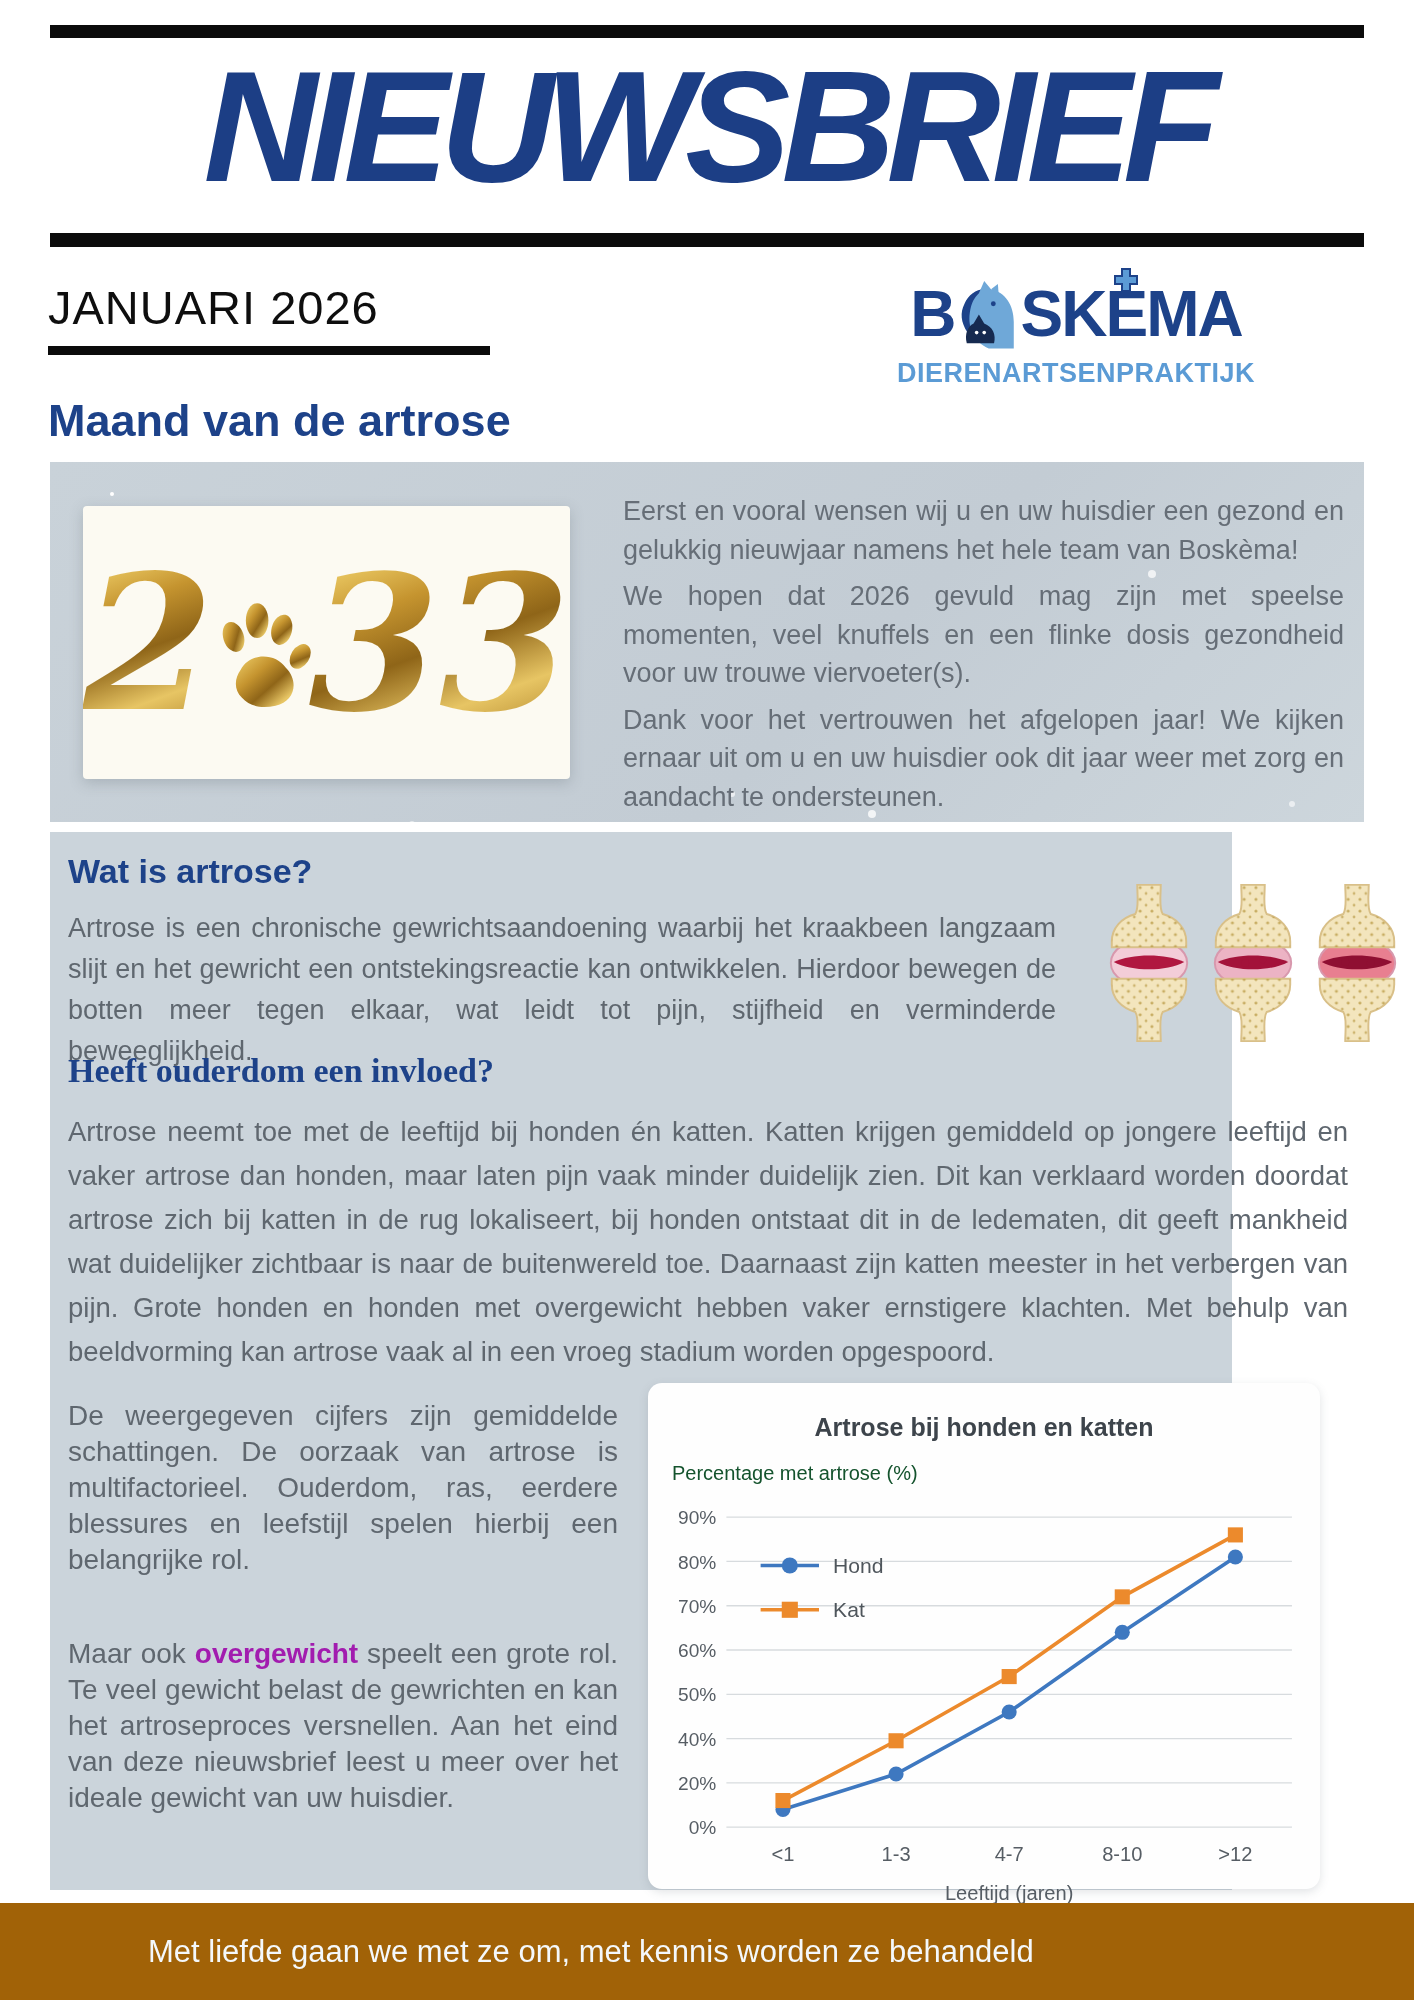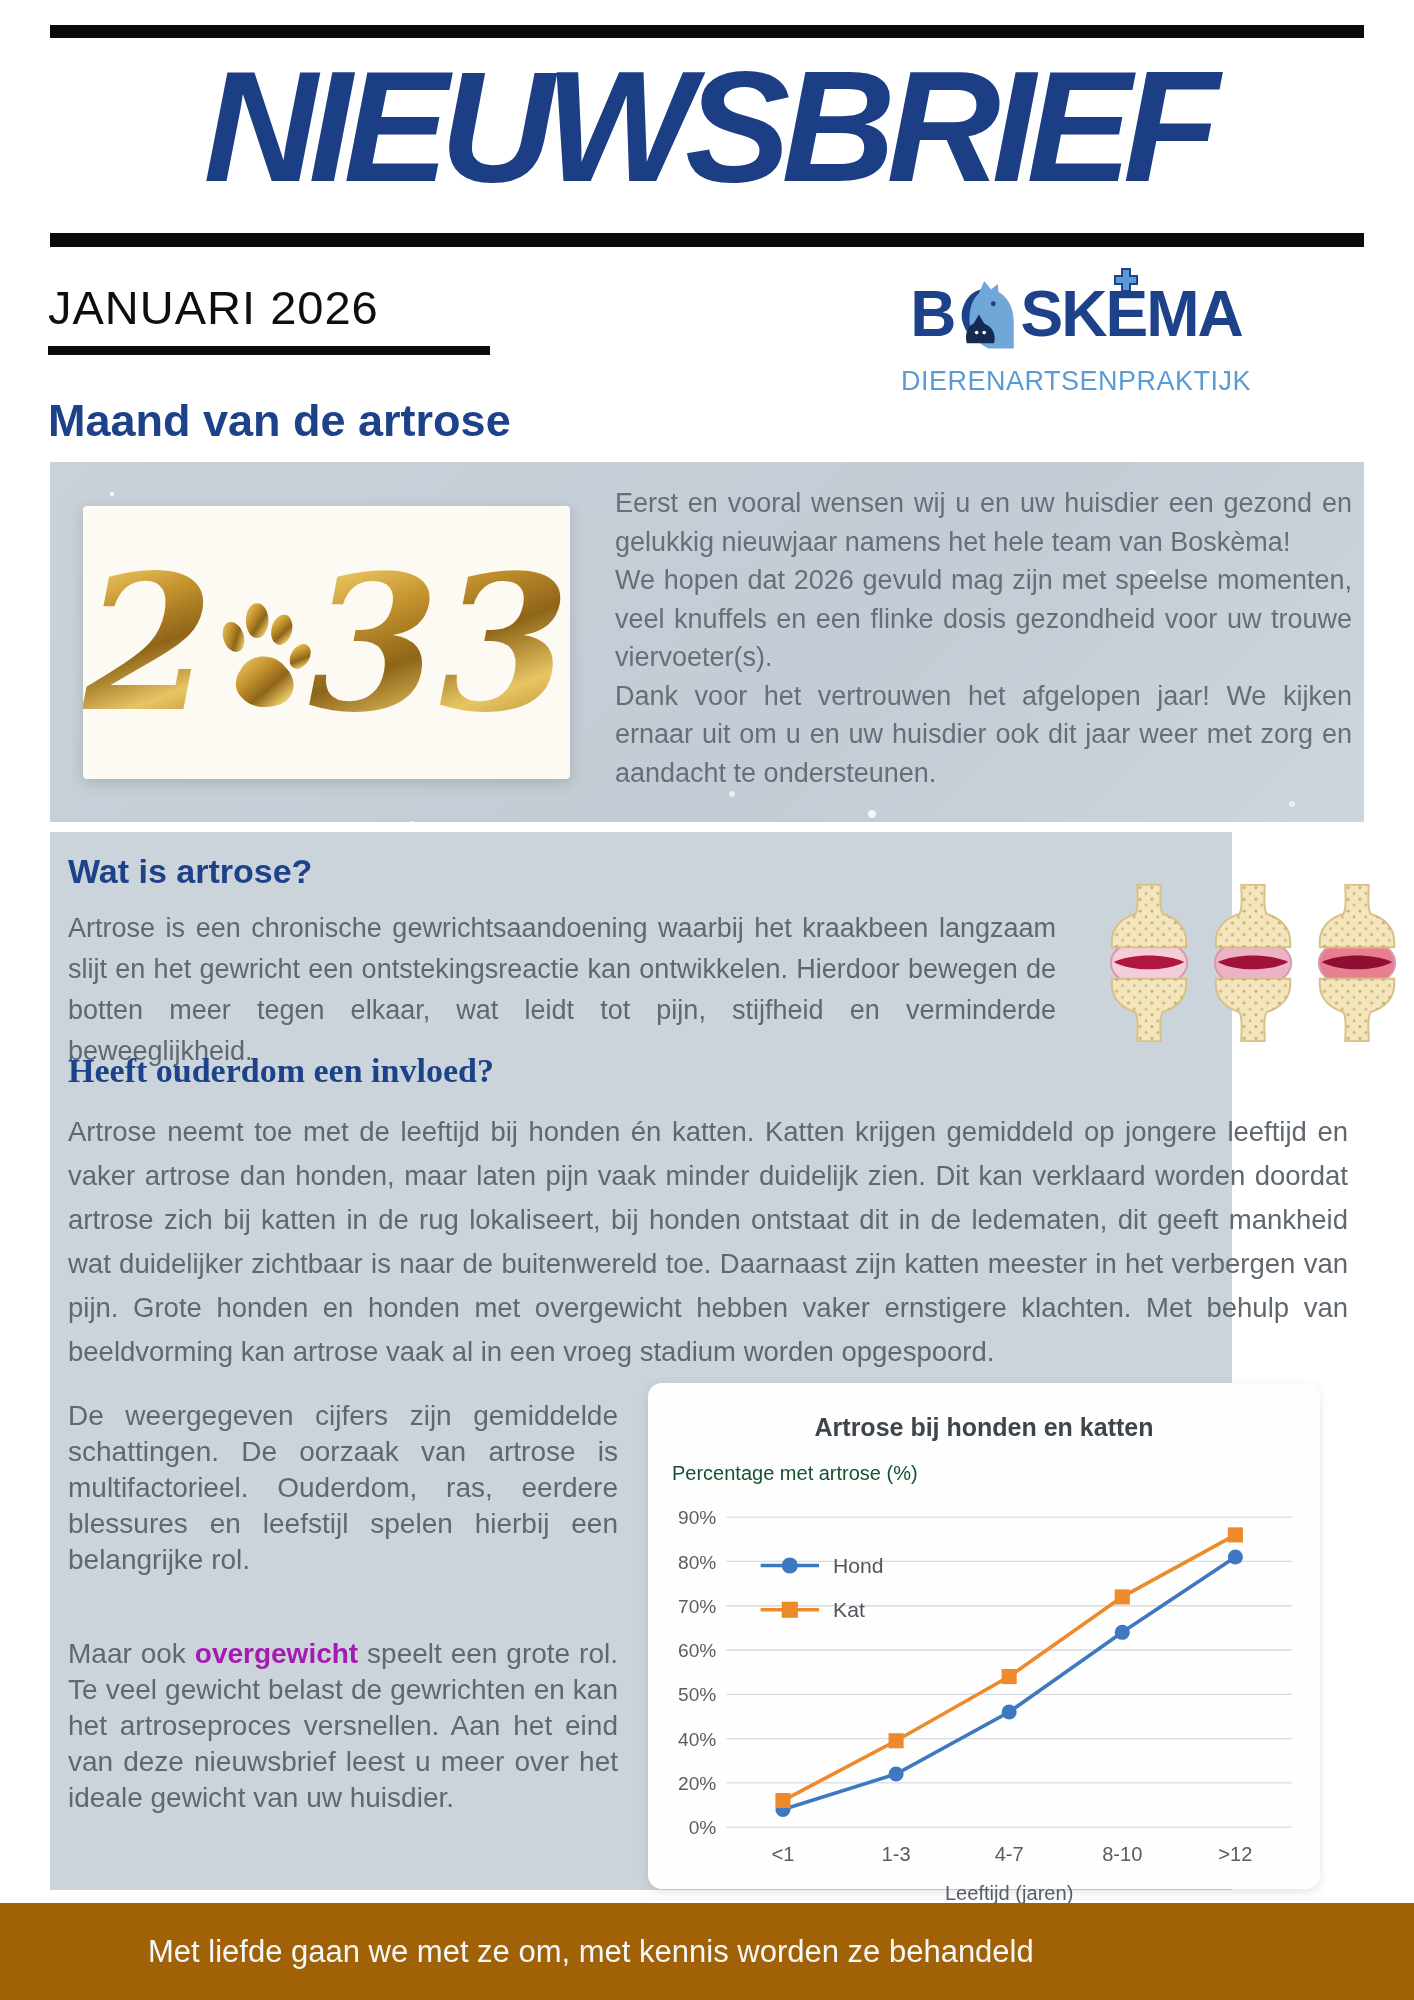--- a/index.html
+++ b/index.html
@@ -15,42 +15,42 @@
   .issue-date{left:48px;top:280px;font-size:47px;font-weight:500;color:#0e0e0e;letter-spacing:1px;}
   .issue-underline{left:48px;top:346px;width:442px;height:9px;background:#0b0b0b;}
 
   
   .logo{left:878px;top:278px;width:396px;text-align:center;}
   .logo-row{display:flex;align-items:center;justify-content:center;
     font-size:64px;font-weight:700;color:#1d4289;letter-spacing:-2px;line-height:1;}
   .logo-cluster{width:72px;height:72px;margin:0 -3px;}
   .logo-e{position:relative;display:inline-block;}
   .logo-plus{position:absolute;top:-14px;left:50%;transform:translateX(-50%);width:24px;height:24px;}
-  .logo-sub{font-size:27px;font-weight:400;color:#5b9bd5;letter-spacing:0.5px;margin-top:16px;}
+  .logo-sub{font-size:27px;font-weight:700;color:#5b9bd5;letter-spacing:0.5px;margin-top:8px;}
 
   .main-heading{left:48px;top:395px;font-size:45px;font-weight:700;color:#1d4289;}
 
   
   .intro-box{left:50px;top:462px;width:1314px;height:360px;
     background:linear-gradient(135deg,#c9d2d9 0%,#c3ccd4 60%,#cdd6dc 100%);}
   .sparkles{left:60px;top:30px;width:4px;height:4px;border-radius:50%;background:#fff;
     box-shadow:240px 520px 0 2px #ffffffcc, 620px 300px 0 1px #ffffffaa, 90px 200px 0 1px #ffffff99,
       1040px 80px 0 2px #ffffffbb, 1180px 310px 0 1px #ffffff99, 420px 120px 0 1px #ffffffaa,
       760px 320px 0 2px #ffffffc9, 300px 330px 0 1px #ffffff88;}
   .year-card{left:33px;top:44px;width:487px;height:273px;background:#fcfaf2;border-radius:4px;
     display:flex;align-items:center;justify-content:center;
     box-shadow:0 4px 14px rgba(80,90,100,.25);}
   .gold-digits{font-family:"DejaVu Serif", serif;font-weight:700;font-style:italic;
     font-size:188px;line-height:1;
     background:linear-gradient(160deg,#f0d06a 8%,#c5942f 30%,#8f6518 52%,#e7c564 75%,#a87b22 100%);
     -webkit-background-clip:text;background-clip:text;color:transparent;}
   .paw-svg{width:118px;height:118px;margin:30px -6px 0 -2px;}
   .intro-text{left:565px;top:22px;width:737px;font-size:27px;line-height:38.5px;
     color:#666e77;text-align:justify;}
-  .intro-text p{margin:0;}
+  .intro-text p{margin:8px;}
 
   
   .panel{left:50px;top:832px;width:1182px;height:1058px;background:#cbd4db;}
   .sec-heading{font-size:34px;font-weight:700;color:#1d4289;}
   .body-text{color:#5f676f;text-align:justify;}
   .sec1-heading{left:18px;top:20px;}
   .sec1-body{left:18px;top:76px;width:988px;font-size:27px;line-height:41px;}
   .joints{left:1010px;top:52px;width:344px;display:flex;justify-content:flex-end;gap:10px;}
   .joint-svg{width:94px;height:158px;}
   .sec2-heading{left:18px;top:220px;font-family:Liberation Serif, serif;}

